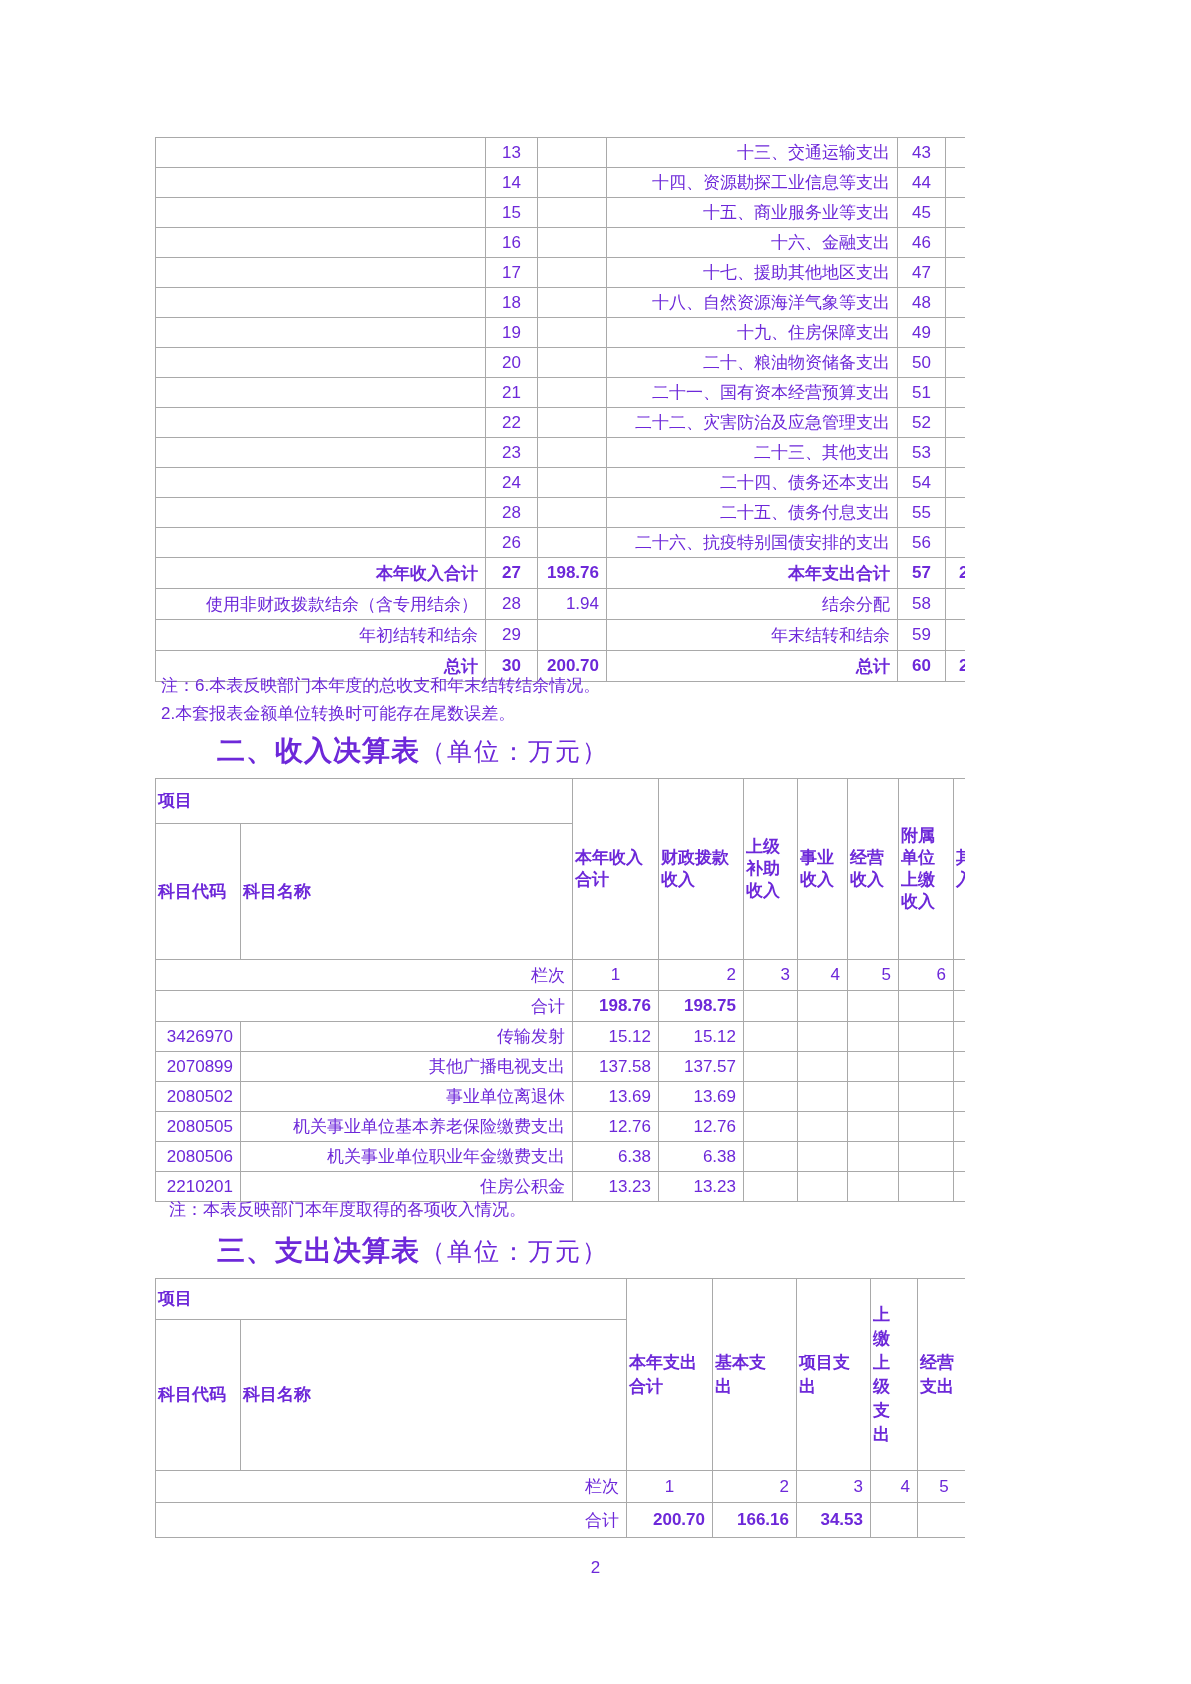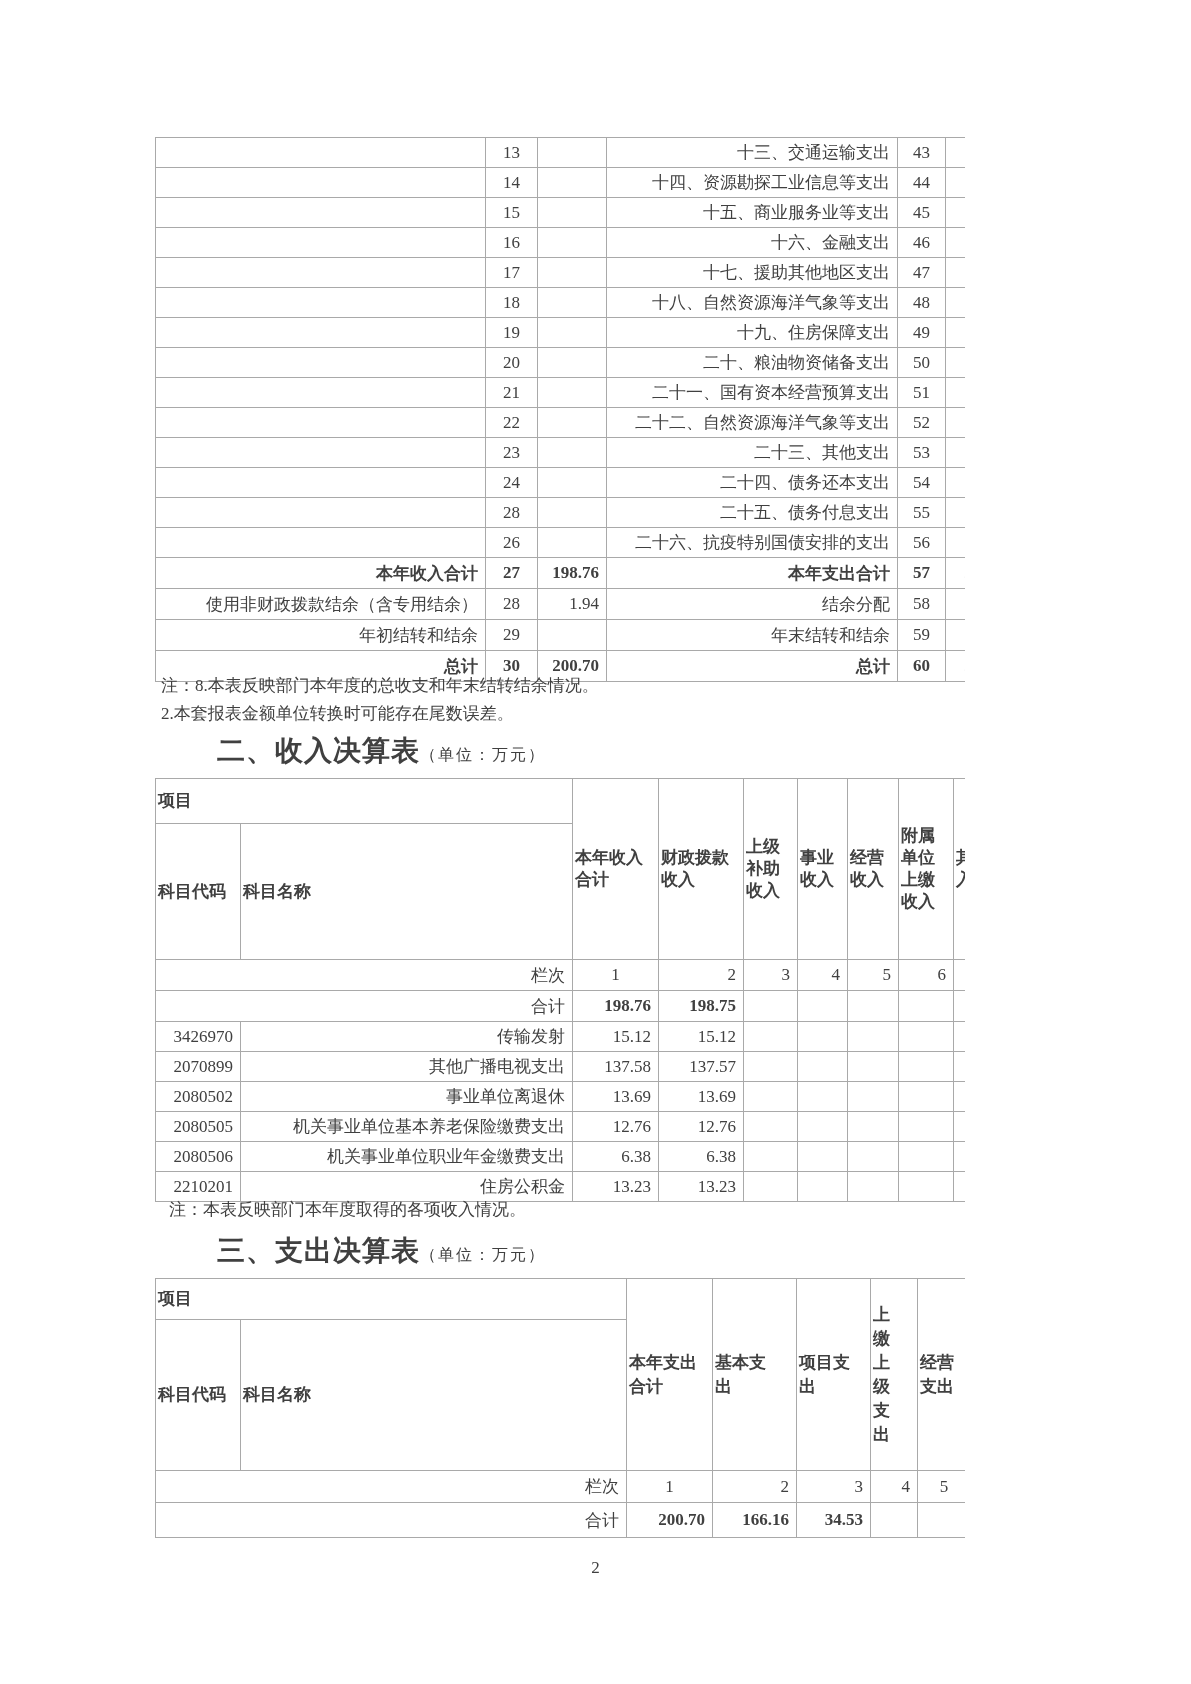--- a/index.html
+++ b/index.html
@@ -1,31 +1,31 @@
 <!DOCTYPE html>
 <html><head>
 <meta charset="utf-8">
 <style>
   html,body{margin:0;padding:0;background:#fff;}
   .sheet{position:relative;width:965px;height:1684px;background:#fff;overflow:hidden;
-         font-family:Liberation Serif, serif;color:#404040;}
+         font-family:Liberation Sans, sans-serif;color:#6d28d9;}
   .abs{position:absolute;}
   .tbl{border-collapse:collapse;table-layout:fixed;}
   .tbl td{border:1px solid #a9a9a9;font-size:17px;padding:0 7px;vertical-align:middle;overflow:hidden;}
   .t1 td{height:29px;}
   .t1 tr.sumrow td{height:30px;}
   .nm{text-align:right;}
   .ctr{text-align:center;}
   .num{text-align:right;}
   .b{font-weight:bold;}
   .hdr td{font-weight:bold;text-align:left;white-space:pre-line;line-height:22px;padding:0 2px;}
   .exp .hdr td{line-height:24px;}
   .notes{font-size:17px;line-height:28px;}
   .title{font-size:28px;font-weight:bold;letter-spacing:1px;}
-  .title .tu{font-weight:normal;font-size:16px;letter-spacing:2px;}
+  .title .tu{font-weight:normal;font-size:25px;letter-spacing:2px;}
   .lanci td,.totrow td{height:30px;}
   .exp .lanci td{height:31px;}
   .exp .totrow td{height:34px;}
   .pagenum{width:1191px;text-align:center;font-size:17px;}
 </style>
 </head>
 <body>
 
 <div class="sheet">
 
@@ -108,21 +108,21 @@
           <td class="ctr">21</td>
           <td class="num"></td>
           <td class="nm">二十一、国有资本经营预算支出</td>
           <td class="ctr">51</td>
           <td class="num"></td>
         </tr>
       <tr>
           <td class="nm"></td>
           <td class="ctr">22</td>
           <td class="num"></td>
-          <td class="nm">二十二、自然资源海洋气象等支出</td>
+          <td class="nm">二十二、灾害防治及应急管理支出</td>
           <td class="ctr">52</td>
           <td class="num"></td>
         </tr>
       <tr>
           <td class="nm"></td>
           <td class="ctr">23</td>
           <td class="num"></td>
           <td class="nm">二十三、其他支出</td>
           <td class="ctr">53</td>
           <td class="num"></td>
@@ -180,21 +180,21 @@
           <td class="ctr">30</td>
           <td class="num">200.70</td>
           <td class="nm">总计</td>
           <td class="ctr">60</td>
           <td class="num">200.70</td>
         </tr>
     </tbody>
   </table>
 
   <div class="notes abs" style="left:161px;top:672px;width:880px;">
-    <div>注：8.本表反映部门本年度的总收支和年末结转结余情况。</div>
+    <div>注：6.本表反映部门本年度的总收支和年末结转结余情况。</div>
     <div>2.本套报表金额单位转换时可能存在尾数误差。</div>
   </div>
 
   <div class="title abs" style="left:217px;top:732px;">
     <span class="tb">二、收入决算表</span><span class="tu">（单位：万元）</span>
   </div>
 
   <table class="tbl inc abs" style="left:155px;top:778px;width:863px;">
     <colgroup>
         <col style="width:85px">

